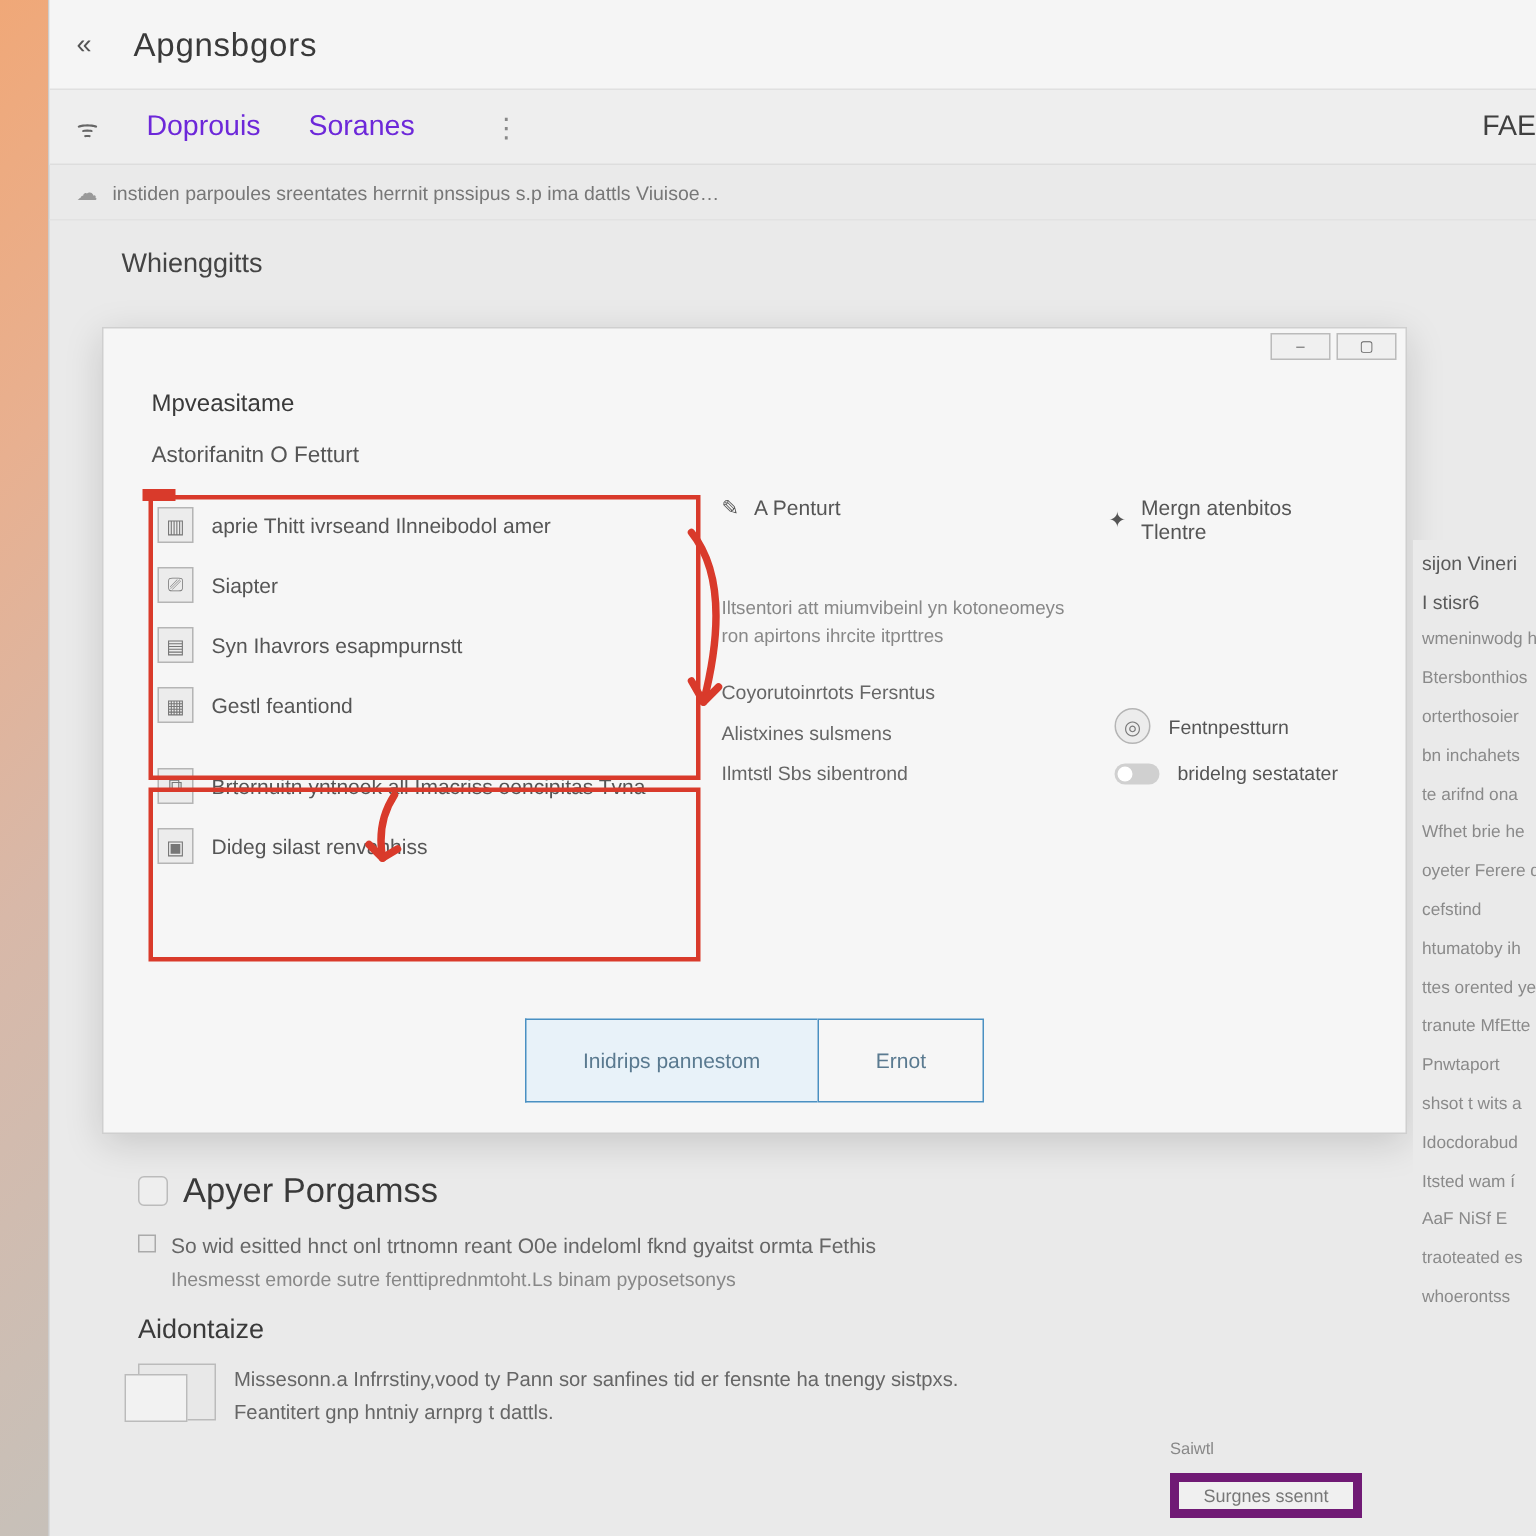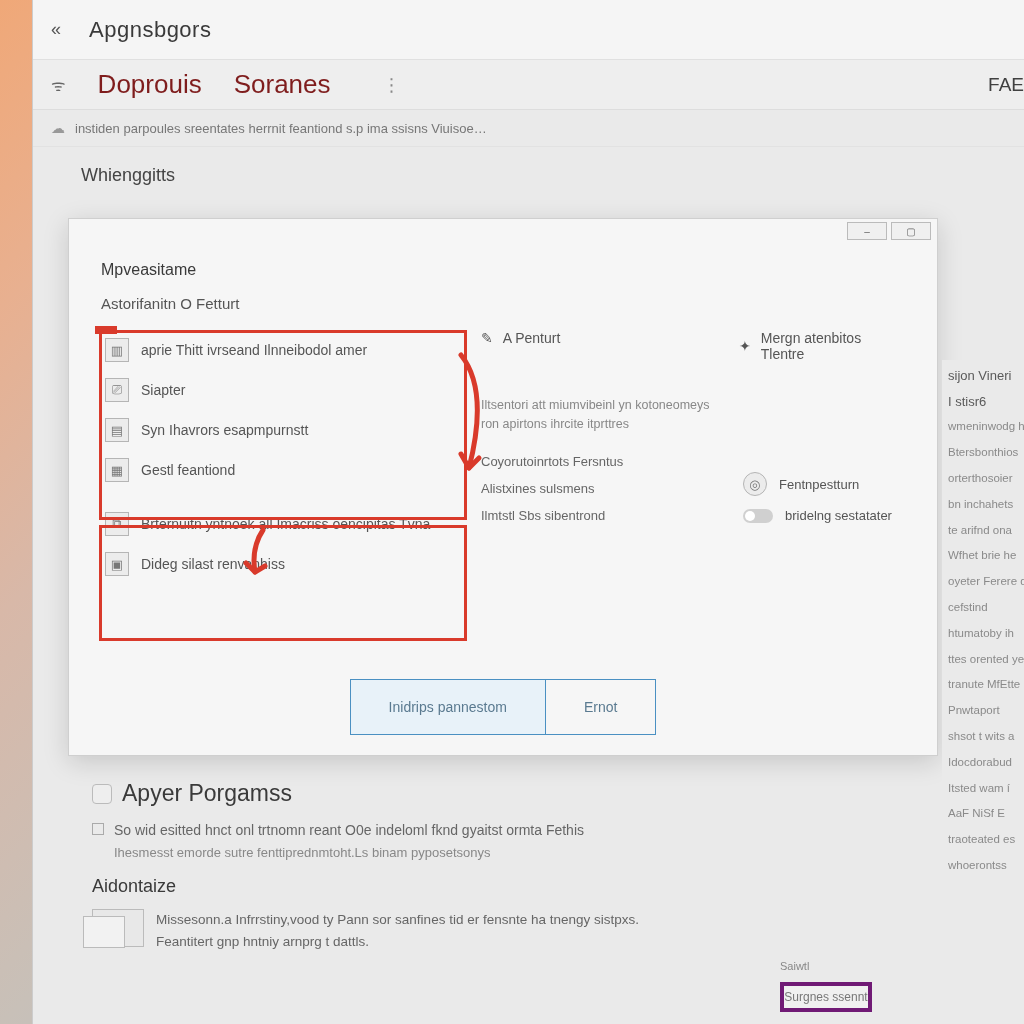--- a/index.html
+++ b/index.html
@@ -27,21 +27,21 @@
   .header-title { font-size: 22px; color: #3a3a3a; font-weight: 400; letter-spacing: 0.5px; }
   .tabs-row {
     height: 50px;
     display: flex; align-items: center;
     padding: 0 18px;
     background: #eeeeee;
     border-bottom: 1px solid #ddd;
     gap: 32px;
   }
   .wifi-icon { font-size: 16px; color: #666; }
-  .tab { font-size: 26px; color: #7f1d1d; cursor: pointer; }
+  .tab { font-size: 19px; color: #6d28d9; cursor: pointer; }
   .vdots { color: #888; font-size: 18px; margin-left: 20px; }
   .tab-right { margin-left: auto; font-size: 19px; color: #404040; }
   .subtitle-row {
     padding: 10px 18px;
     display: flex; align-items: center; gap: 10px;
     font-size: 13px; color: #777;
     border-bottom: 1px solid #e2e2e2;
   }
   .cloud-icon { font-size: 14px; color: #999; }
   .section-title {
@@ -192,21 +192,21 @@
     left: 942px; top: 360px;
     width: 100px; height: 660px;
     padding: 6px 6px;
     font-size: 11.5px; color: #8a8a8a; line-height: 1.55;
     background: #eaeaea;
   }
   .rs-head { font-size: 13px; color: #5a5a5a; margin-bottom: 6px; }
   .rs-item { margin-bottom: 8px; word-break: break-word; }
   .savebtn {
     position: absolute; left: 780px; top: 982px;
-    width: 92px; height: 30px; border: 4px solid #701a75;
+    width: 128px; height: 30px; border: 6px solid #701a75;
     font-size: 12px; color: #777; display: flex; align-items: center; justify-content: center;
     background: #f0f0f0; cursor: pointer;
   }
   .savelabel { position: absolute; left: 780px; top: 960px; font-size: 11px; color: #888; }
 </style>
 </head>
 <body>
 
 <div class="main-window">
   <div class="header-row">
@@ -217,21 +217,21 @@
   <div class="tabs-row">
     <span class="wifi-icon">ᯤ</span>
     <span class="tab">Doprouis</span>
     <span class="tab">Soranes</span>
     <span class="vdots">⋮</span>
     <span class="tab-right">FAE</span>
   </div>
 
   <div class="subtitle-row">
     <span class="cloud-icon">☁</span>
-    <span>instiden parpoules sreentates herrnit feantiond s.p ima ssisns Viuisoe…</span>
+    <span>instiden parpoules sreentates herrnit pnssipus s.p ima dattls Viuisoe…</span>
   </div>
 
   <div class="section-title">Whienggitts</div>
 </div>
 
 <div class="dialog">
   <div class="dialog-titlebar">
     <div class="win-btn">–</div>
     <div class="win-btn">▢</div>
   </div>

